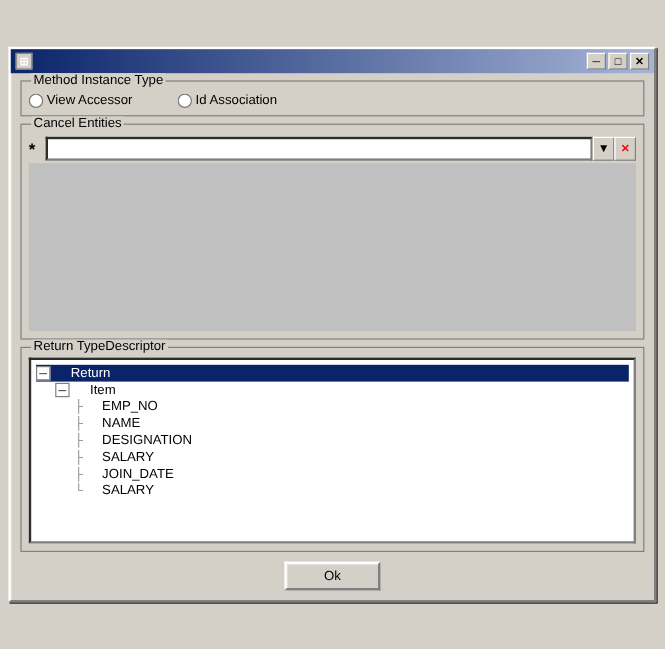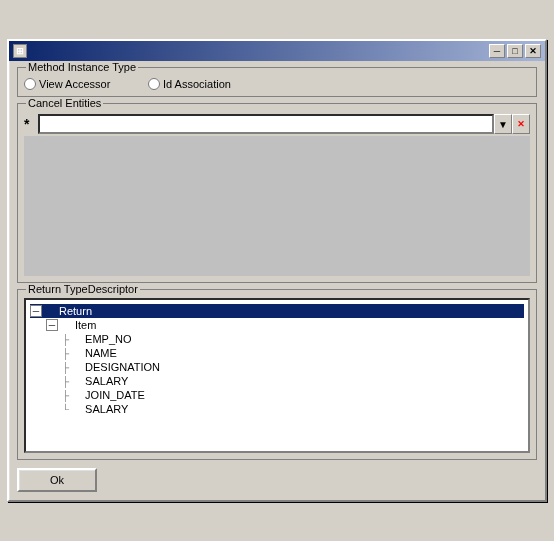--- a/index.html
+++ b/index.html
@@ -199,21 +199,21 @@
       font-size: 11px;
       padding-left: 14px;
     }
     .line-connector {
       color: #808080;
       margin-right: 2px;
       font-size: 10px;
     }
     .bottom-buttons {
       display: flex;
-      justify-content: space-between;
+      justify-content: center;
       gap: 8px;
     }
     .action-btn {
       width: 80px;
       height: 24px;
       background: #d4d0c8;
       border: 2px solid #ffffff;
       border-right-color: #808080;
       border-bottom-color: #808080;
       font-size: 11px;

